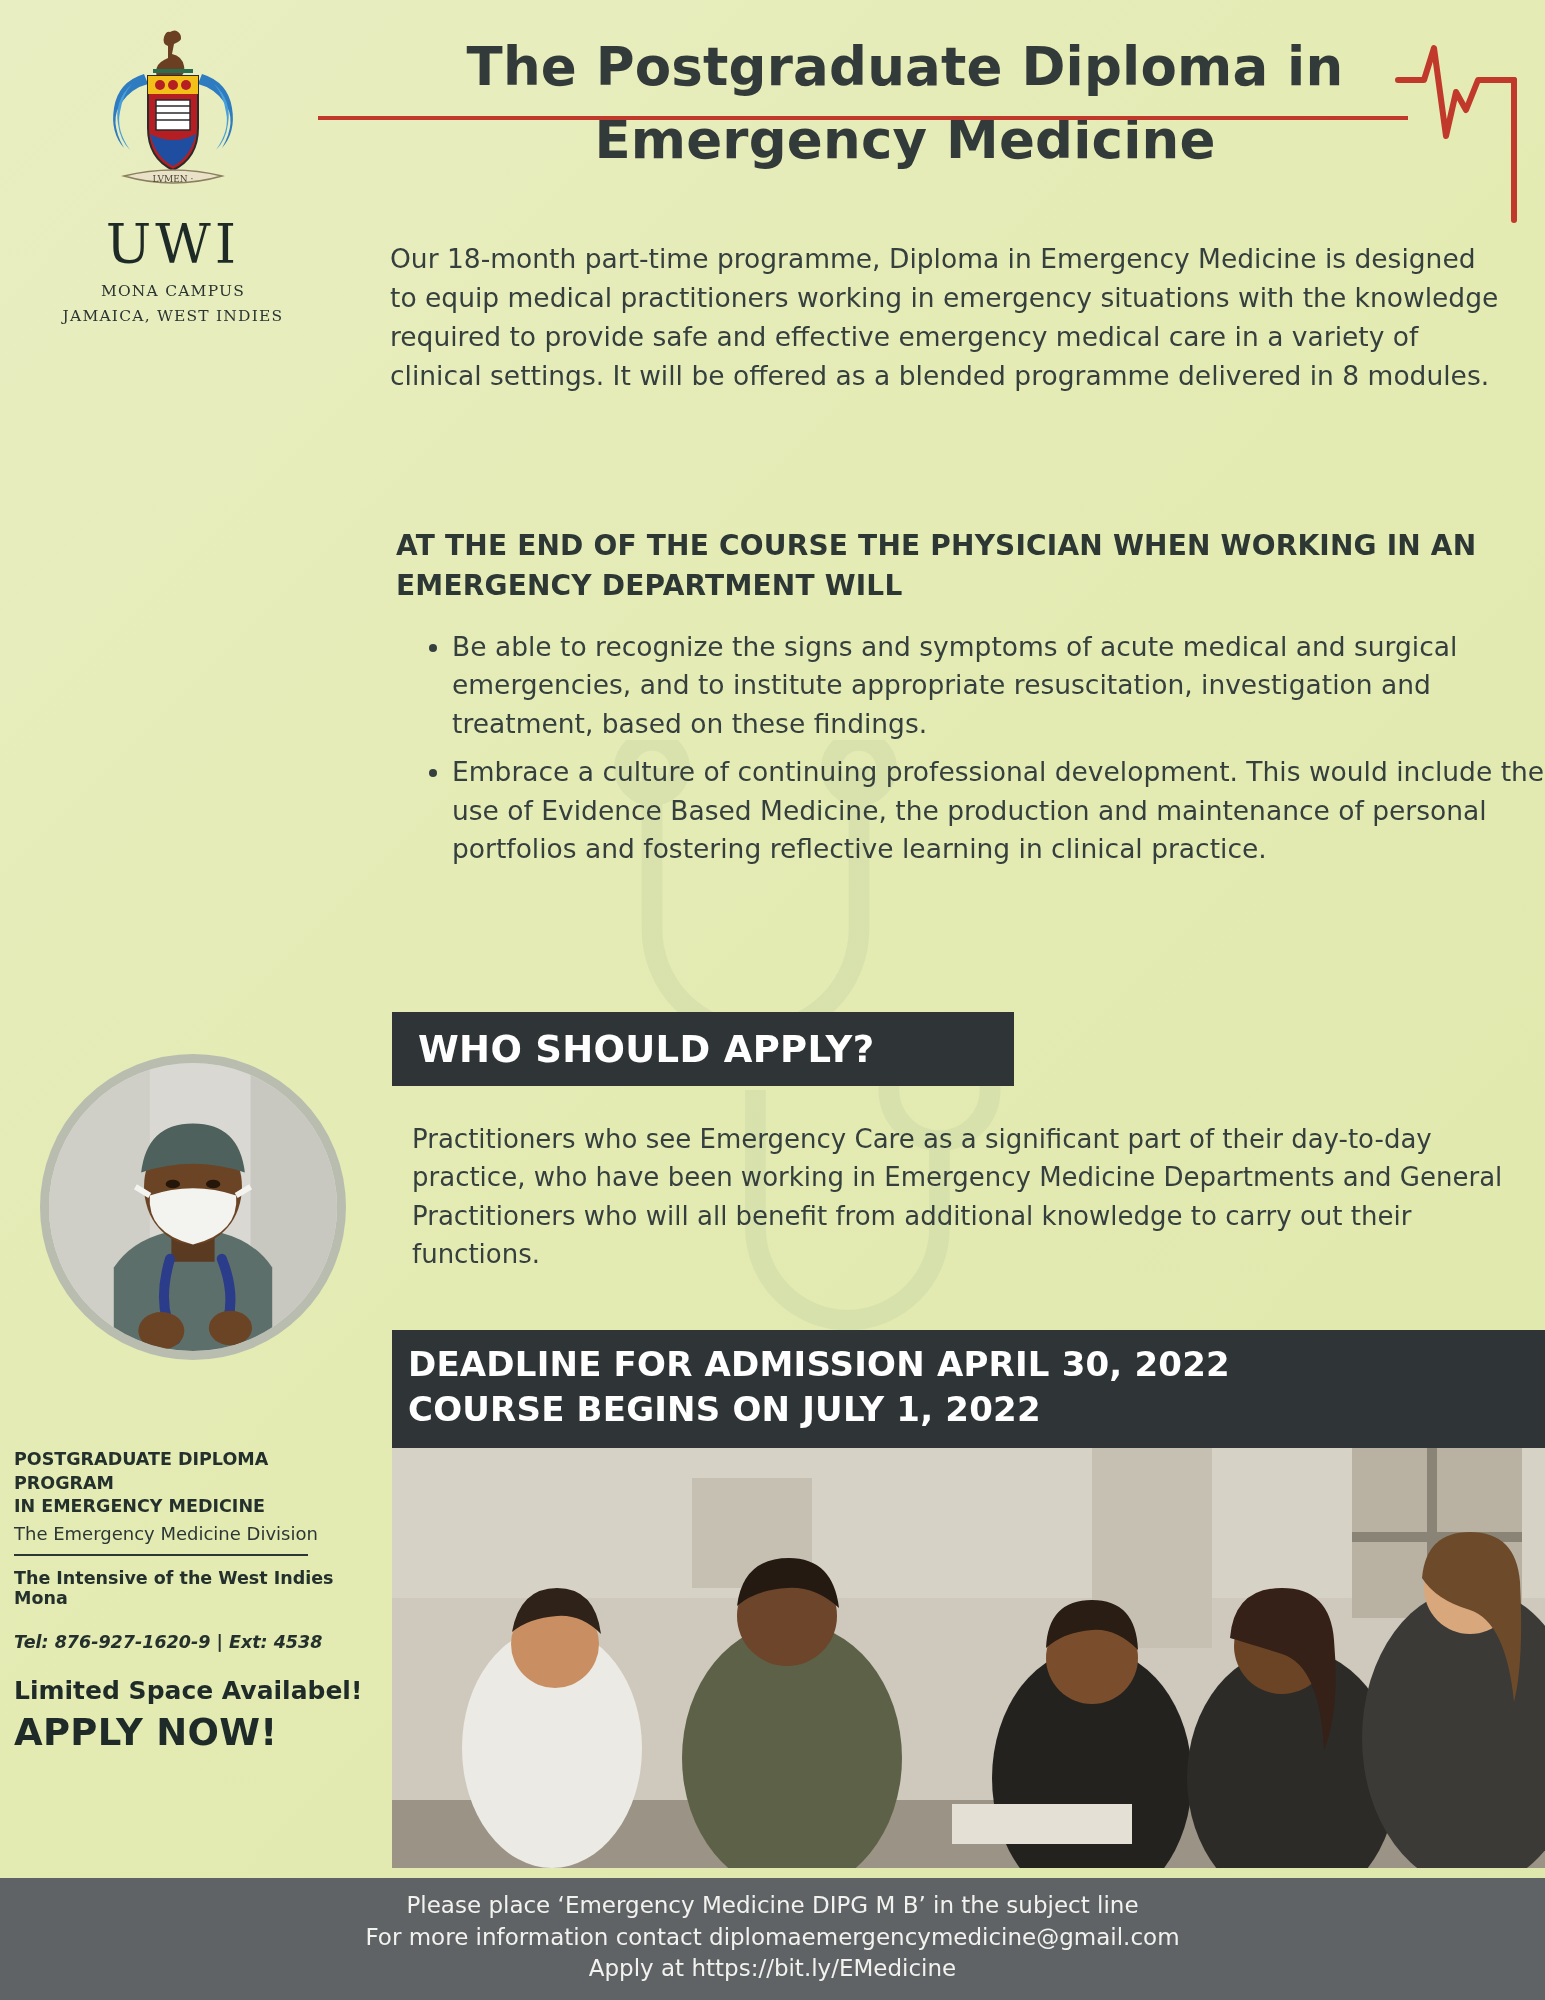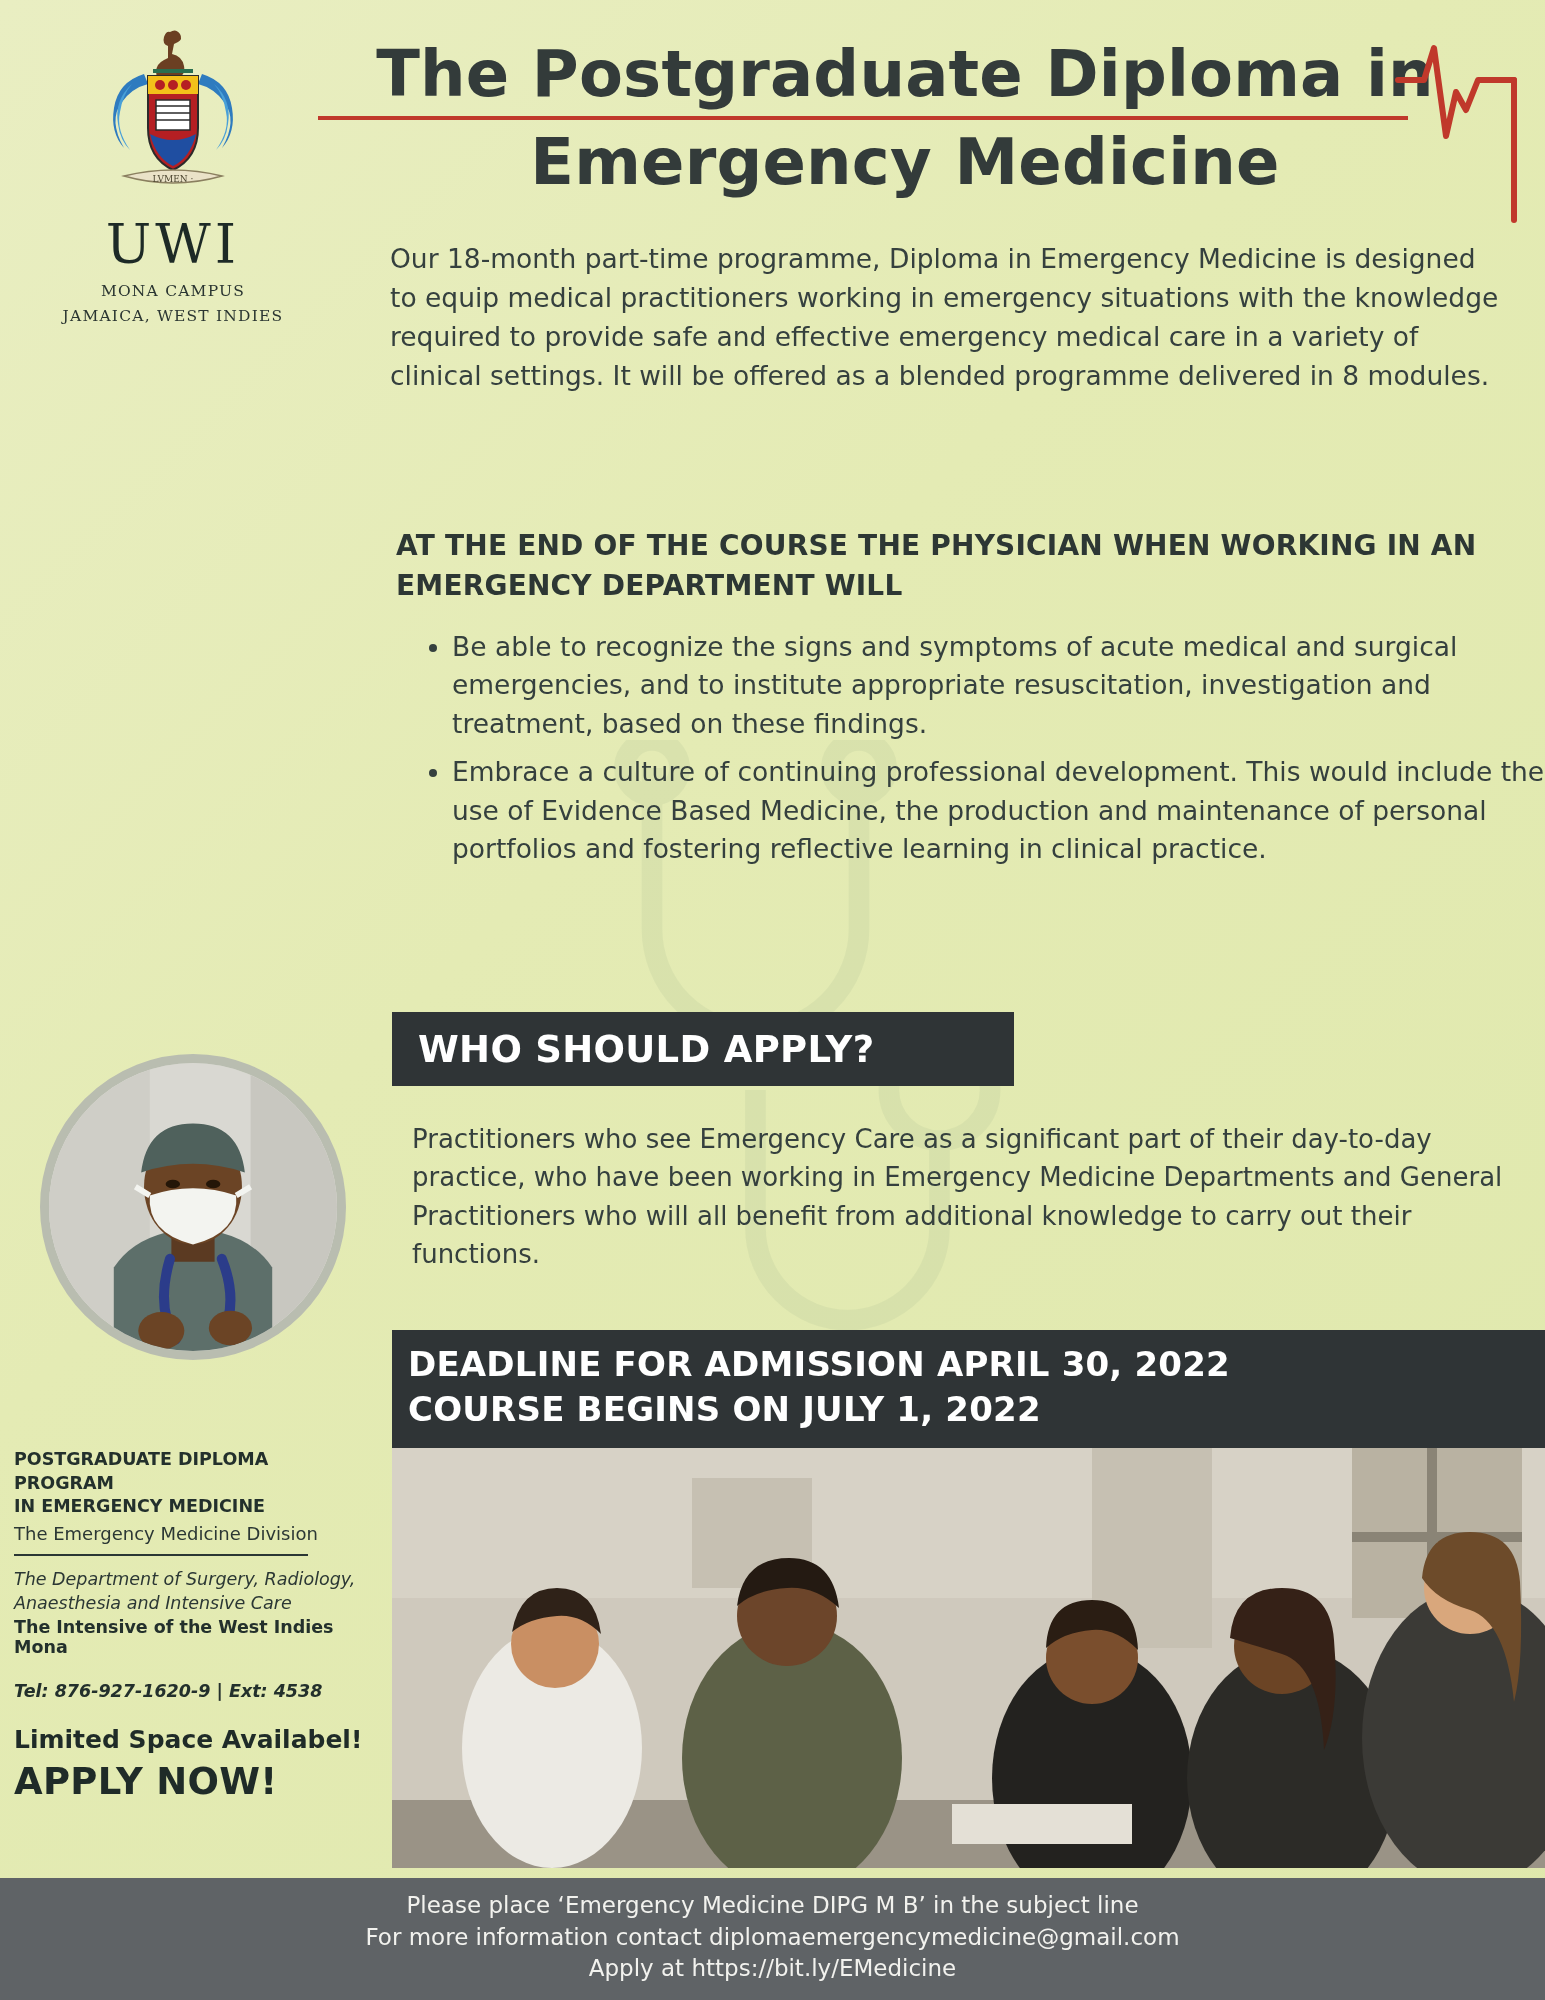--- a/index.html
+++ b/index.html
@@ -61,21 +61,21 @@
   .title-wrap {
     position: absolute;
     left: 300px;
     top: 30px;
     width: 1210px;
     text-align: center;
   }
   .title {
     font-family: "DejaVu Sans", sans-serif;
     font-weight: bold;
-    font-size: 64px;
+    font-size: 53px;
     line-height: 1.38;
     color: #333b3a;
     letter-spacing: 0.2px;
   }
   .title-rule {
     position: absolute;
     left: 18px;
     top: 86px;
     width: 1090px;
     height: 4px;
@@ -403,21 +403,20 @@
 
       <rect x="560" y="356" width="180" height="40" fill="#e4e0d6"></rect>
     </svg>
   </div>
 
   <div class="contact">
     <div class="l1">POSTGRADUATE DIPLOMA PROGRAM</div>
     <div class="l1">IN EMERGENCY MEDICINE</div>
     <div class="l2">The Emergency Medicine Division</div>
     <hr>
-    <div class="l3">The Department of Surgery, Radiology, Anaesthesia and Intensive Care</div>
     <div class="l4">The Intensive of the West Indies Mona</div>
     <div class="l5">Tel: 876-927-1620-9 | Ext: 4538</div>
     <div class="l6">Limited Space Availabel!</div>
     <div class="l7">APPLY NOW!</div>
   </div>
 
   <div class="footer">
     <div>Please place ‘Emergency Medicine DIPG M B’ in the subject line</div>
     <div>For more information contact diplomaemergencymedicine@gmail.com</div>
     <div>Apply at  https://bit.ly/EMedicine</div>

